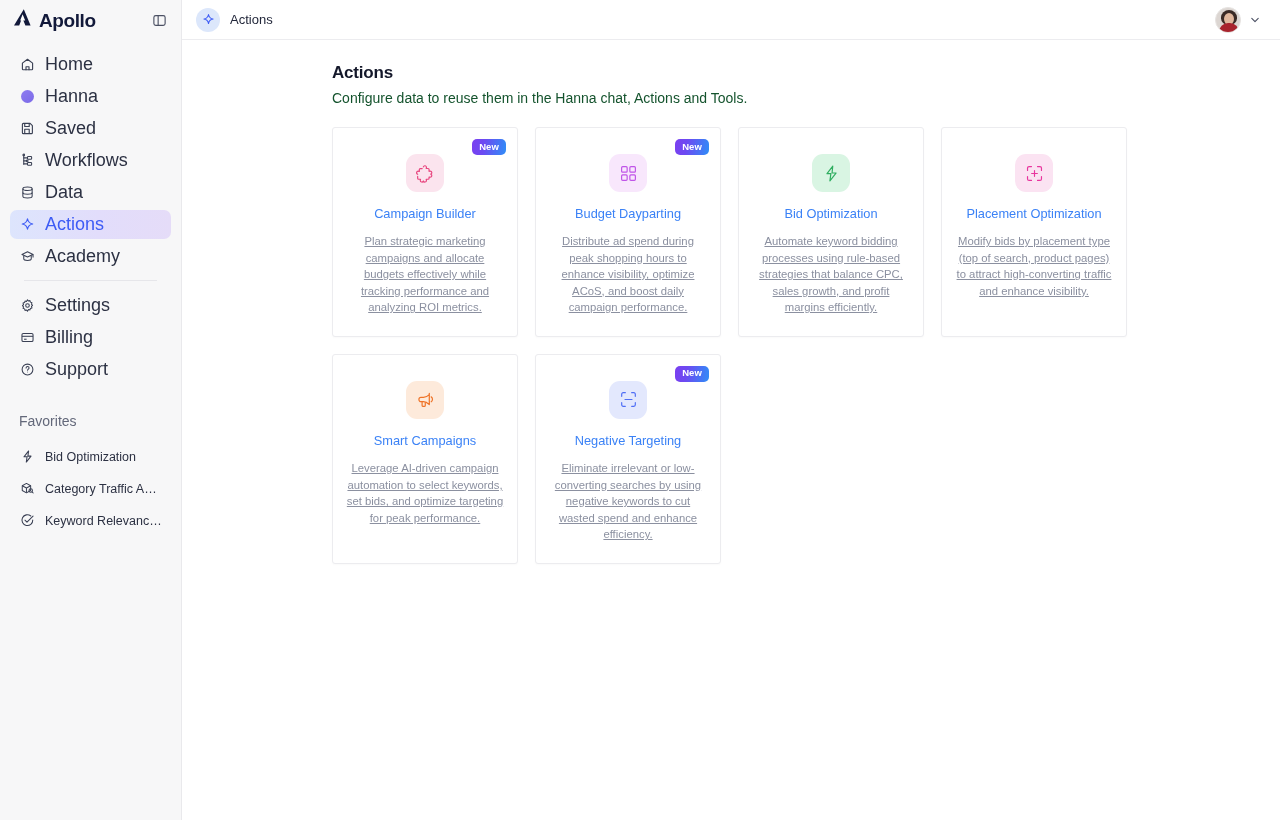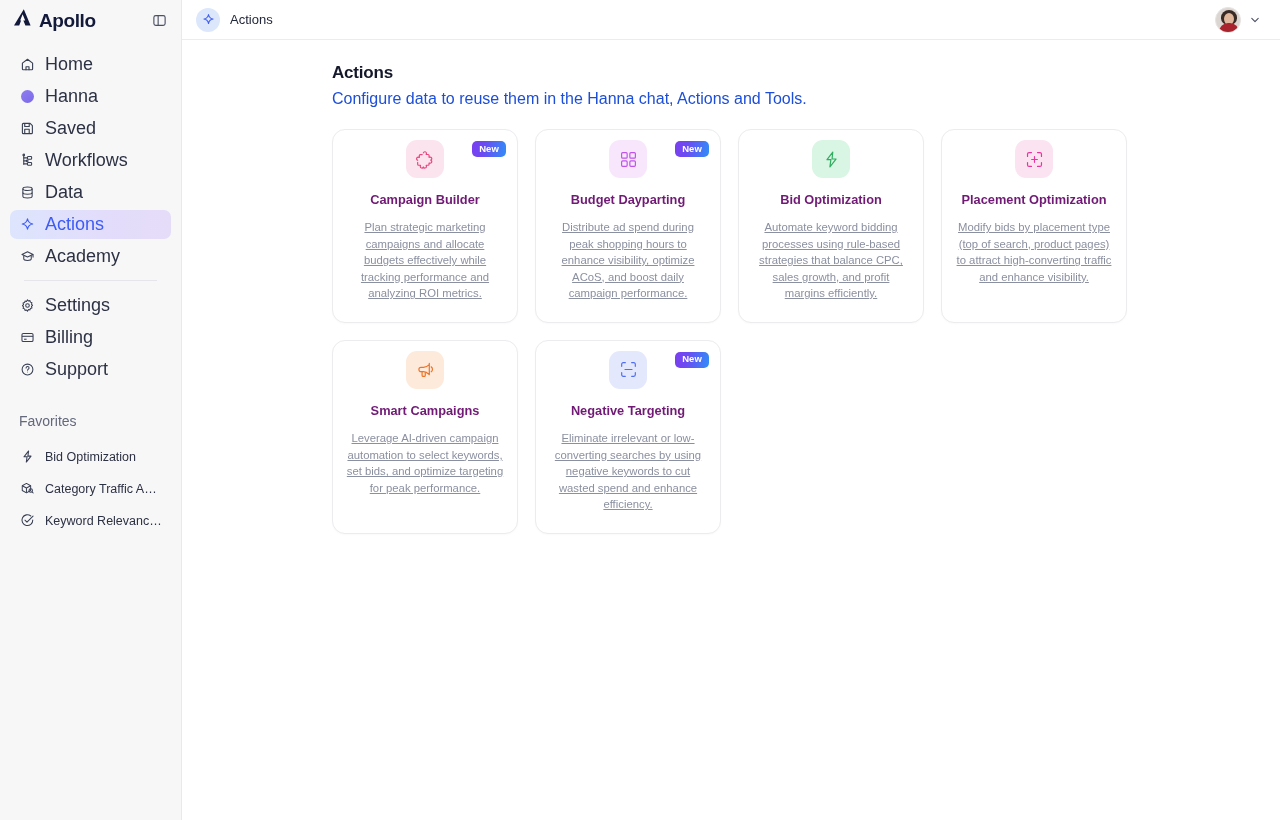--- a/index.html
+++ b/index.html
@@ -101,51 +101,51 @@
   .chev { cursor: pointer; display:flex; }
 
   .content {
     flex: 1 1 auto; overflow: hidden; padding-top: 23px;
   }
   .page { width: 798px; margin: 0 auto; padding-left: 0; }
   .page-title {
     font-size: 17px; font-weight: 700; color: #14182a;
     letter-spacing: -0.2px; margin-bottom: 7px;
   }
-  .page-sub { font-size: 16px; color: #1d4ed8; margin-bottom: 21px; }
+  .page-sub { font-size: 14px; color: #14532d; margin-bottom: 21px; }
 
   .grid {
     display: grid; grid-template-columns: repeat(4, 186px);
     gap: 17px;
   }
   .card {
     position: relative;
     background: #ffffff;
     border: 1px solid #ececef;
-    border-radius: 13px;
-    padding: 10px 13px 20px 13px;
+    border-radius: 3px;
+    padding: 26px 13px 20px 13px;
     min-height: 187px;
     display: flex; flex-direction: column; align-items: center;
     cursor: pointer;
     box-shadow: 0 1px 2px rgba(16,20,40,0.025);
   }
   .card-badge {
     position: absolute; top: 11px; right: 11px;
     background: linear-gradient(100deg, #7b3ff0 0%, #6c4af2 35%, #2f8ef7 100%);
     color: #fff; font-size: 9.5px; font-weight: 600;
     padding: 2.5px 7px; border-radius: 5px; line-height: 1.15;
     letter-spacing: 0.1px;
   }
   .card-icon {
     width: 38px; height: 38px; border-radius: 11px;
     display: flex; align-items: center; justify-content: center;
     margin-bottom: 14px;
   }
   .card-title {
-    font-size: 12.8px; font-weight: 700; color: #701a75;
+    font-size: 12.8px; font-weight: 400; color: #3b82f6;
     text-align: center; margin-bottom: 11px; line-height: 1.25;
   }
   .card-desc {
     font-size: 11.3px; color: #8b90a0; text-align: center;
     line-height: 1.47;
     text-decoration: underline;
   }
 </style>
 </head>
 <body>

